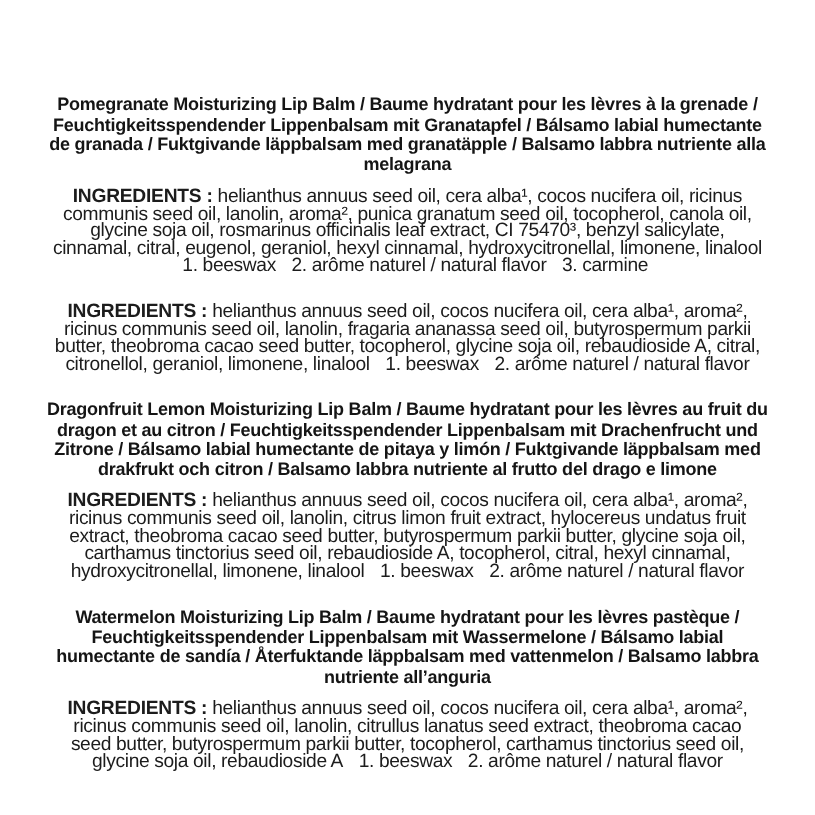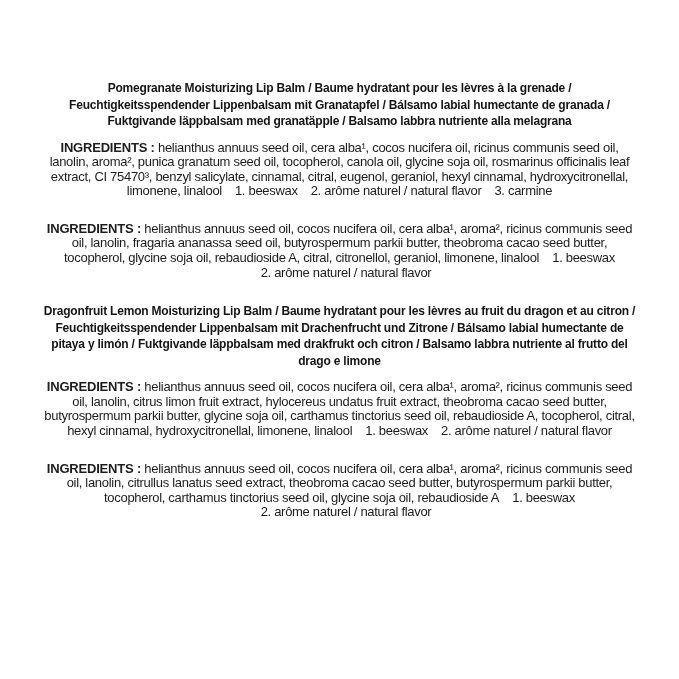--- a/index.html
+++ b/index.html
@@ -15,29 +15,29 @@
     background: #ffffff;
     color: #111111;
     font-family: "Liberation Sans", sans-serif;
     overflow: hidden;
   }
   .section {
     margin-bottom: 23px;
     text-align: center;
   }
   .section-title {
-    font-size: 12px;
+    font-size: 15px;
     line-height: 16.5px;
     font-weight: bold;
     letter-spacing: -0.2px;
     color: #151515;
     margin: 0 0 11px 0;
   }
   .ingredients {
-    font-size: 13px;
+    font-size: 16px;
     line-height: 14.6px;
     letter-spacing: -0.3px;
     color: #1c1c1c;
     margin: 0 6px;
   }
   .ingredients-label {
     font-weight: bold;
     letter-spacing: -0.2px;
   }
   .footnote {
@@ -59,16 +59,17 @@
   <div class="section">
     <p class="ingredients"><span class="ingredients-label">INGREDIENTS :</span> <span>helianthus annuus seed oil, cocos nucifera oil, cera alba¹, aroma², ricinus communis seed oil, lanolin, fragaria ananassa seed oil, butyrospermum parkii butter, theobroma cacao seed butter, tocopherol, glycine soja oil, rebaudioside A, citral, citronellol, geraniol, limonene, linalool</span><span class="footnote">1. beeswax</span><span class="footnote">2. arôme naturel / natural flavor</span></p>
   </div>
 
   <div class="section">
     <h2 class="section-title">Dragonfruit Lemon Moisturizing Lip Balm / Baume hydratant pour les lèvres au fruit du dragon et au citron / Feuchtigkeitsspendender Lippenbalsam mit Drachenfrucht und Zitrone / Bálsamo labial humectante de pitaya y limón / Fuktgivande läppbalsam med drakfrukt och citron / Balsamo labbra nutriente al frutto del drago e limone</h2>
     <p class="ingredients"><span class="ingredients-label">INGREDIENTS :</span> <span>helianthus annuus seed oil, cocos nucifera oil, cera alba¹, aroma², ricinus communis seed oil, lanolin, citrus limon fruit extract, hylocereus undatus fruit extract, theobroma cacao seed butter, butyrospermum parkii butter, glycine soja oil, carthamus tinctorius seed oil, rebaudioside A, tocopherol, citral, hexyl cinnamal, hydroxycitronellal, limonene, linalool</span><span class="footnote">1. beeswax</span><span class="footnote">2. arôme naturel / natural flavor</span></p>
   </div>
 
   <div class="section">
+    <h2 class="section-title">Watermelon Moisturizing Lip Balm / Baume hydratant pour les lèvres pastèque / Feuchtigkeitsspendender Lippenbalsam mit Wassermelone / Bálsamo labial humectante de sandía / Återfuktande läppbalsam med vattenmelon / Balsamo labbra nutriente all’anguria</h2>
     <p class="ingredients"><span class="ingredients-label">INGREDIENTS :</span> <span>helianthus annuus seed oil, cocos nucifera oil, cera alba¹, aroma², ricinus communis seed oil, lanolin, citrullus lanatus seed extract, theobroma cacao seed butter, butyrospermum parkii butter, tocopherol, carthamus tinctorius seed oil, glycine soja oil, rebaudioside A</span><span class="footnote">1. beeswax</span><span class="footnote">2. arôme naturel / natural flavor</span></p>
   </div>
 
 </div>
 
 </body></html>

